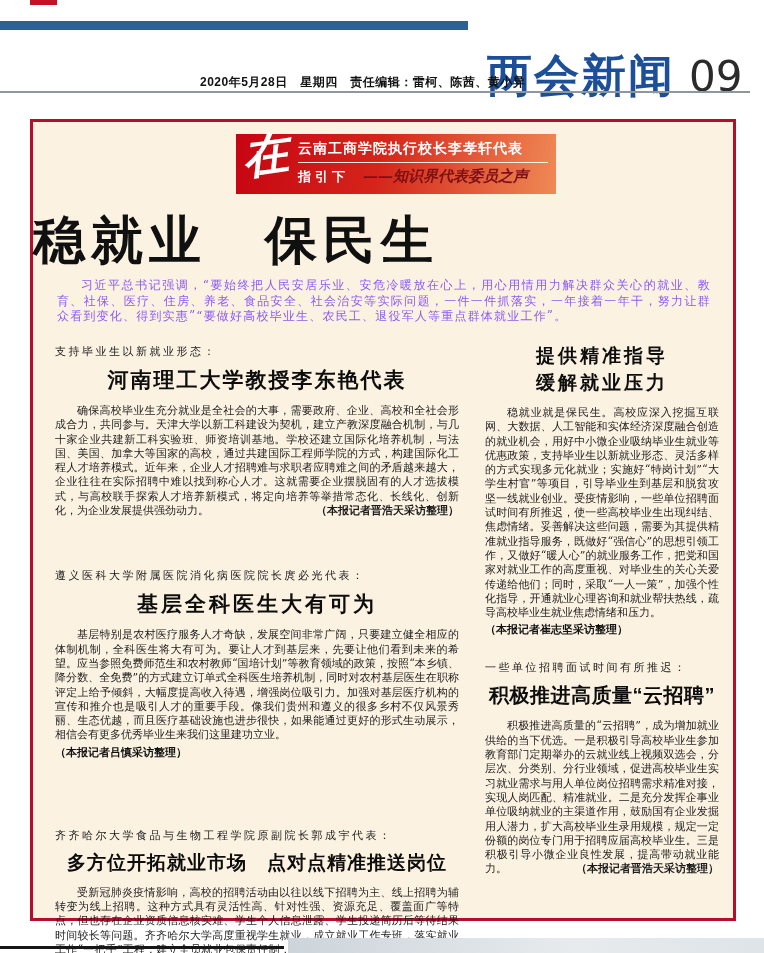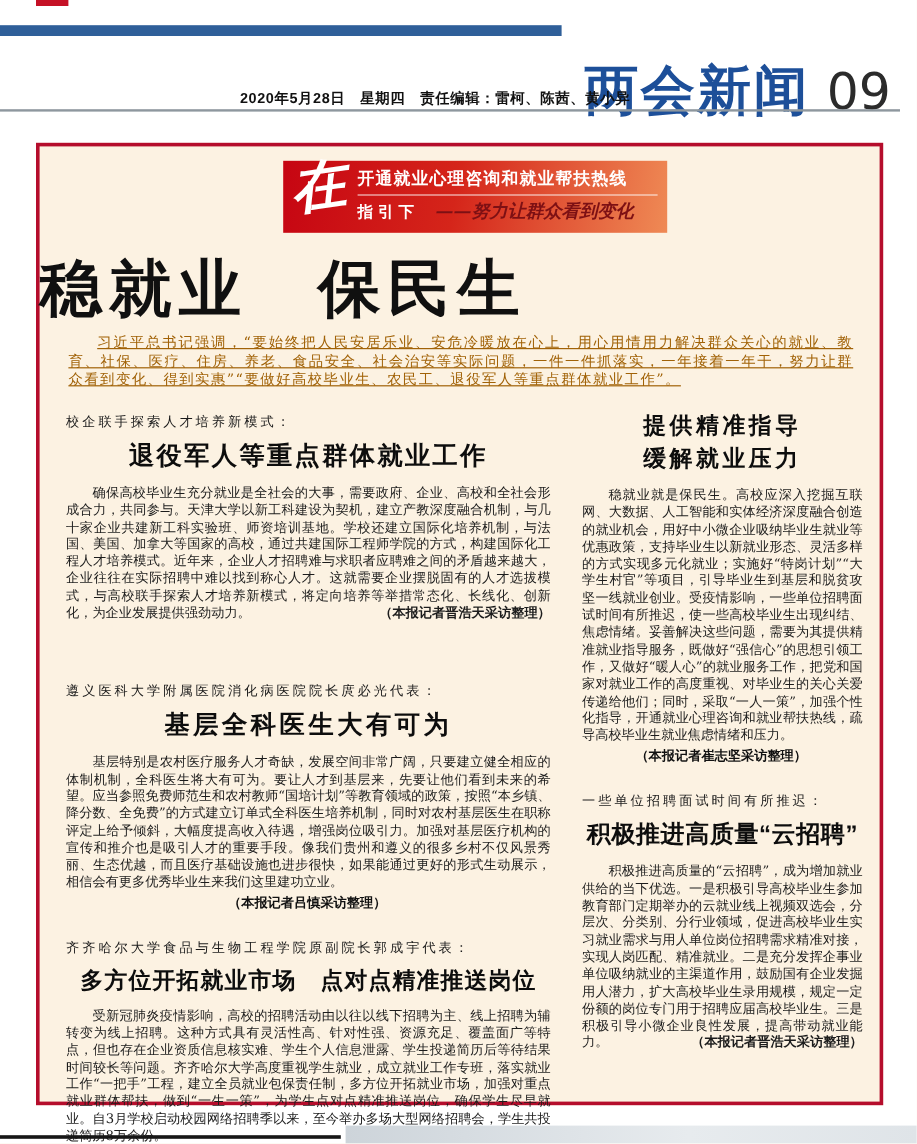--- a/index.html
+++ b/index.html
@@ -48,21 +48,21 @@
 
   
   .headline{
     position:absolute;left:0;right:0;top:84px;text-align:left;
     font-size:52px;font-weight:bold;letter-spacing:6px;color:#101010;
     font-family:"DejaVu Serif",serif;white-space:nowrap;
   }
   .intro{
     position:absolute;left:24px;top:156px;width:654px;
     font-size:12px;line-height:15.5px;letter-spacing:1.2px;
-    font-family:"DejaVu Serif",serif;text-indent:2em;text-align:justify;color:#a16207;text-decoration:underline;
+    font-family:"DejaVu Serif",serif;text-indent:2em;text-align:justify;color:#8b5cf6;
   }
 
   
   .col-left{position:absolute;left:22px;top:222px;width:404px;}
   .col-right{position:absolute;left:452px;top:220px;width:234px;}
 
   .kicker{font-size:11px;letter-spacing:2.5px;color:#1a1a1a;font-family:"DejaVu Serif",serif;margin:0 0 7px 0;}
   .title{
     text-align:center;font-weight:bold;color:#0d0d0d;margin:0 0 10px 0;
     font-family:"Liberation Sans",sans-serif;white-space:pre-line;
@@ -71,23 +71,23 @@
   .t2{font-size:21px;letter-spacing:3px;}
   .t3{font-size:19px;letter-spacing:1px;}
   .t4{font-size:19px;letter-spacing:3px;line-height:27px;}
   .t5{font-size:20px;letter-spacing:0.5px;}
   .body-p{
     margin:0;font-size:11px;line-height:14.3px;text-align:justify;text-indent:2em;
     font-family:"DejaVu Serif",serif;color:#1c1c1c;
   }
   .byline{font-weight:bold;font-family:"DejaVu Serif",serif;}
   .byline-float{float:right;}
-  .byline-line{text-align:center;font-weight:bold;font-size:11px;margin-top:2px;padding-right:2px;font-family:"DejaVu Serif",serif;}
+  .byline-line{text-align:left;font-weight:bold;font-size:11px;margin-top:2px;padding-right:2px;font-family:"DejaVu Serif",serif;}
   .a1{margin-bottom:50px;}
-  .a2{margin-bottom:22px;}
+  .a2{margin-bottom:68px;}
   .a4{margin-bottom:23px;}
 
   
   .bottom-dark-line{position:absolute;left:0;top:946px;width:284px;height:3px;background:#161616;}
   .bottom-gray-band{
     position:absolute;left:288px;top:938px;width:476px;height:15px;
     background:linear-gradient(to right,#cdd4da,#e7ebee 60%,#dfe4e8);
   }
 </style>
 </head>
@@ -97,37 +97,37 @@
 <div class="top-blue-bar"></div>
 <div class="masthead-wrap"><span class="masthead">两会新闻</span><span class="page-num">09</span></div>
 <div class="dateline">2020年5月28日　星期四　责任编辑：雷柯、陈茜、黄小异</div>
 <div class="gray-rule"></div>
 
 <div class="content-box">
 
   <div class="banner">
     <div class="banner-zai">在</div>
     <div class="banner-right">
-      <div class="banner-line1">开通就业心理咨询和就业帮扶热线</div>
+      <div class="banner-line1">云南工商学院执行校长李孝轩代表</div>
       <div class="banner-row2">
         <span class="banner-guide">指引下</span>
-        <span class="banner-script">——努力让群众看到变化</span>
+        <span class="banner-script">——知识界代表委员之声</span>
       </div>
     </div>
   </div>
 
   <div class="headline">稳就业　保民生</div>
 
   <div class="intro">习近平总书记强调，“要始终把人民安居乐业、安危冷暖放在心上，用心用情用力解决群众关心的就业、教育、社保、医疗、住房、养老、食品安全、社会治安等实际问题，一件一件抓落实，一年接着一年干，努力让群众看到变化、得到实惠”“要做好高校毕业生、农民工、退役军人等重点群体就业工作”。</div>
 
   <div class="col-left">
 
     <div class="article a1">
-      <p class="kicker">校企联手探索人才培养新模式：</p>
-      <h2 class="title t1">退役军人等重点群体就业工作</h2>
+      <p class="kicker">支持毕业生以新就业形态：</p>
+      <h2 class="title t1">河南理工大学教授李东艳代表</h2>
       <p class="body-p"><span>确保高校毕业生充分就业是全社会的大事，需要政府、企业、高校和全社会形成合力，共同参与。天津大学以新工科建设为契机，建立产教深度融合机制，与几十家企业共建新工科实验班、师资培训基地。学校还建立国际化培养机制，与法国、美国、加拿大等国家的高校，通过共建国际工程师学院的方式，构建国际化工程人才培养模式。近年来，企业人才招聘难与求职者应聘难之间的矛盾越来越大，企业往往在实际招聘中难以找到称心人才。这就需要企业摆脱固有的人才选拔模式，与高校联手探索人才培养新模式，将定向培养等举措常态化、长线化、创新化，为企业发展提供强劲动力。</span><span class="byline byline-float">（本报记者晋浩天采访整理）</span></p>
     </div>
 
     <div class="article a2">
       <p class="kicker">遵义医科大学附属医院消化病医院院长庹必光代表：</p>
       <h2 class="title t2">基层全科医生大有可为</h2>
       <p class="body-p"><span>基层特别是农村医疗服务人才奇缺，发展空间非常广阔，只要建立健全相应的体制机制，全科医生将大有可为。要让人才到基层来，先要让他们看到未来的希望。应当参照免费师范生和农村教师“国培计划”等教育领域的政策，按照“本乡镇、降分数、全免费”的方式建立订单式全科医生培养机制，同时对农村基层医生在职称评定上给予倾斜，大幅度提高收入待遇，增强岗位吸引力。加强对基层医疗机构的宣传和推介也是吸引人才的重要手段。像我们贵州和遵义的很多乡村不仅风景秀丽、生态优越，而且医疗基础设施也进步很快，如果能通过更好的形式生动展示，相信会有更多优秀毕业生来我们这里建功立业。</span></p>
       <div class="byline-line">（本报记者吕慎采访整理）</div>
     </div>
 

